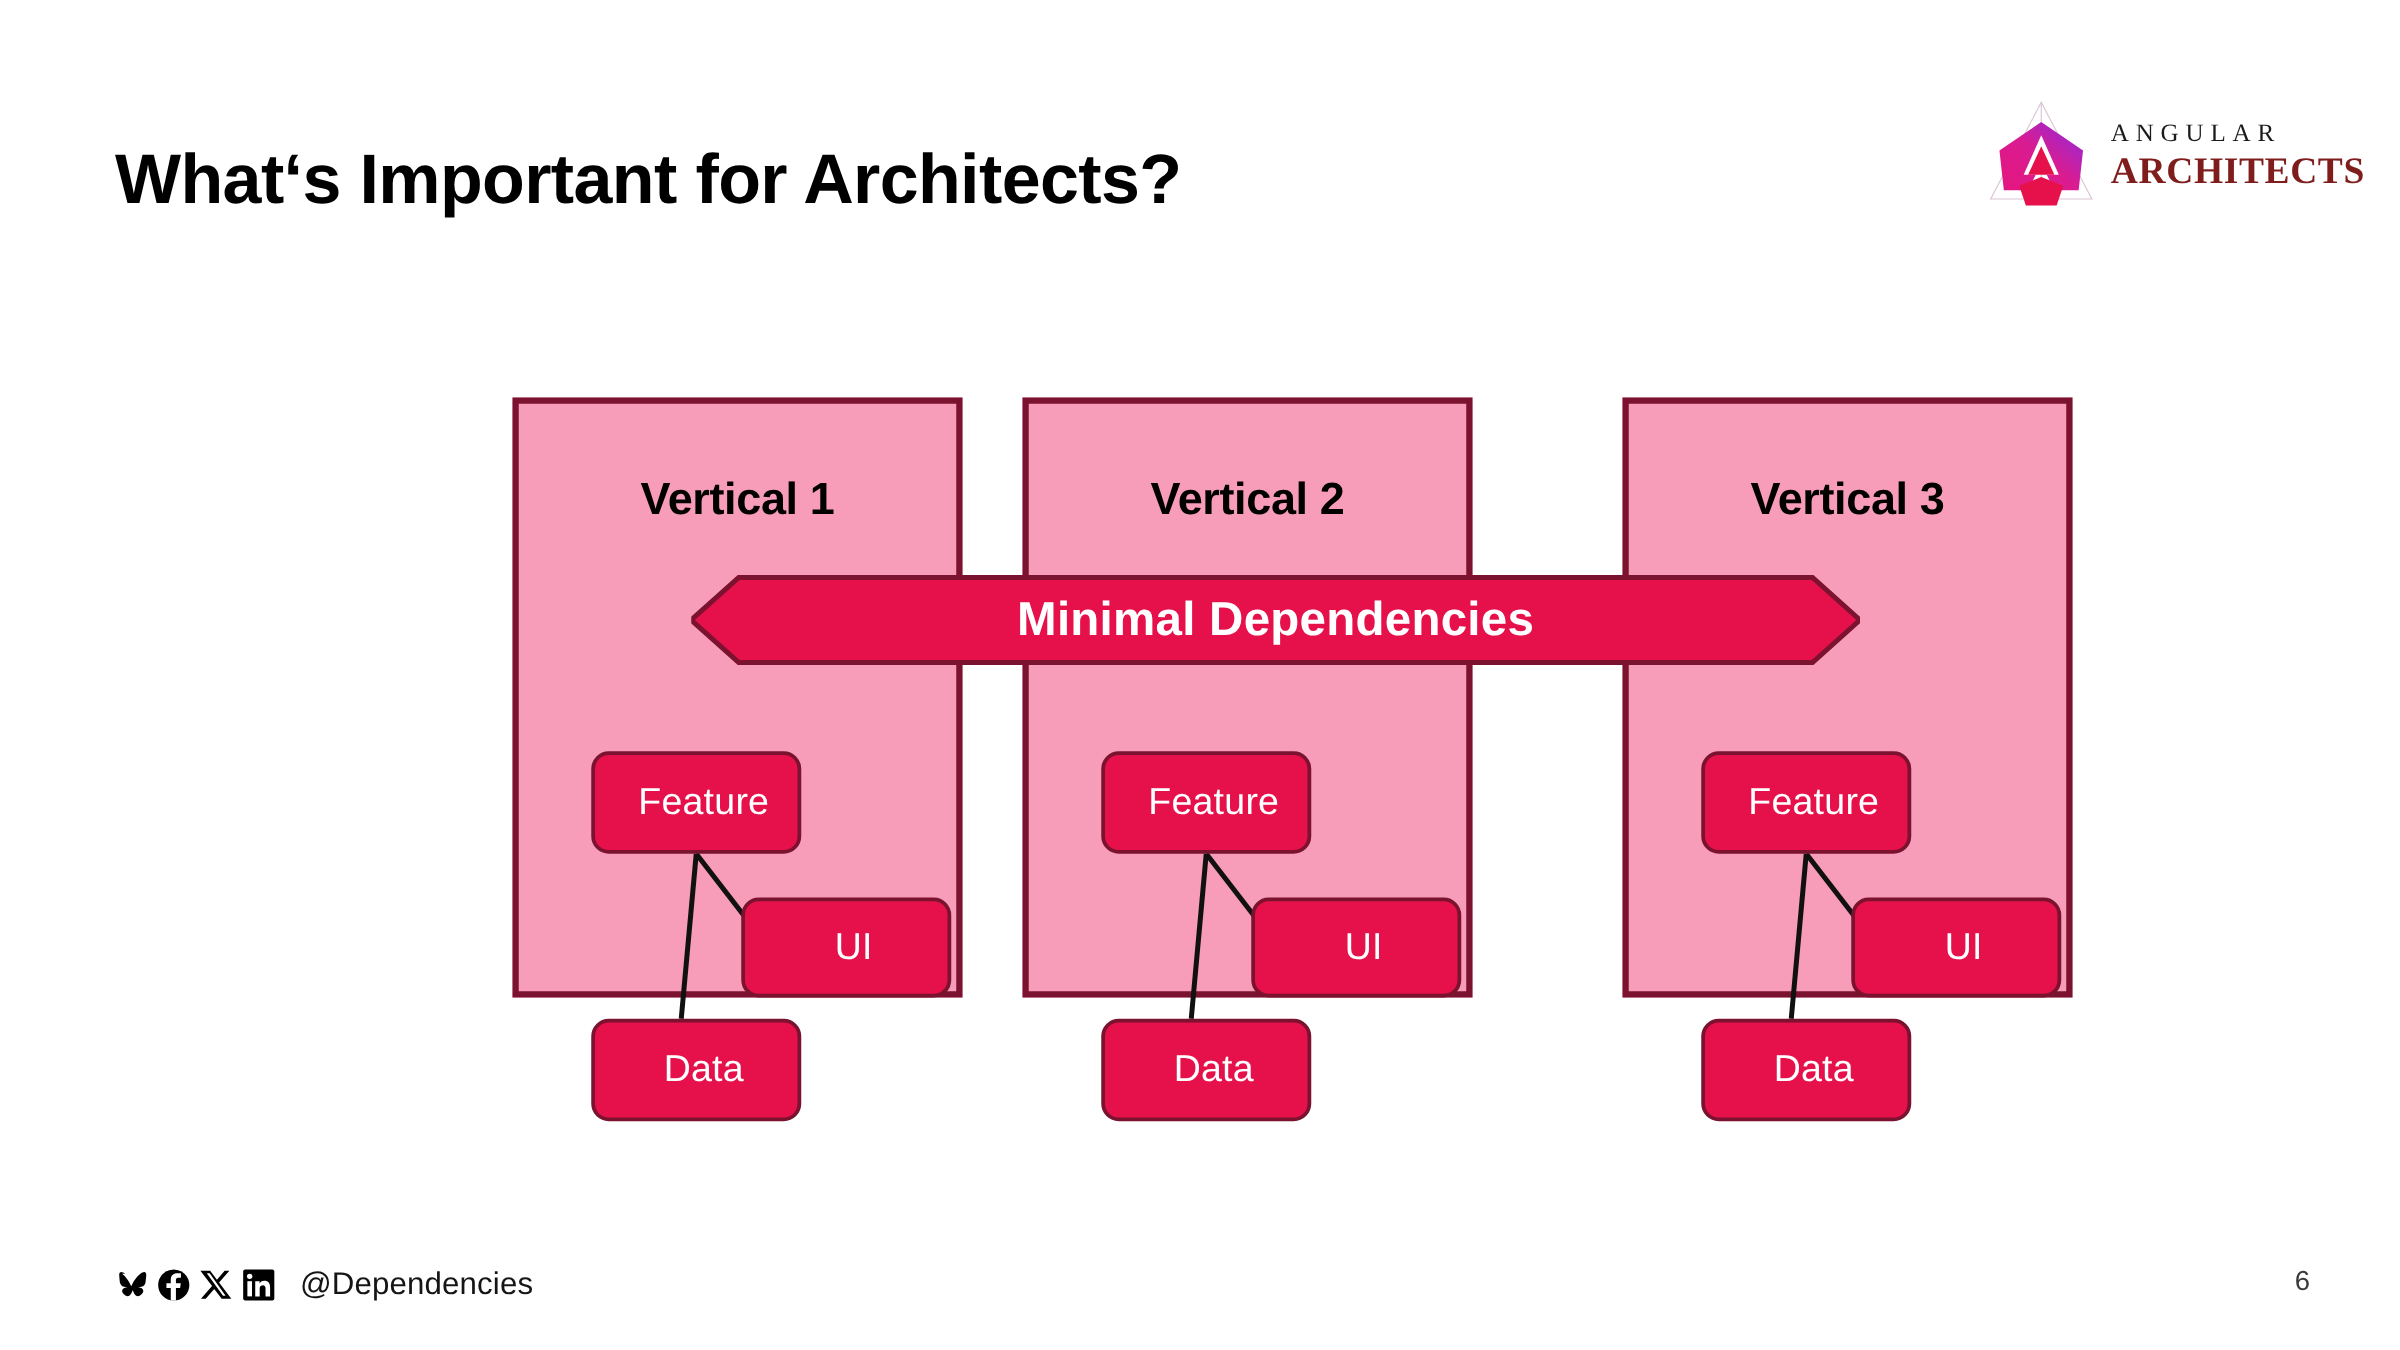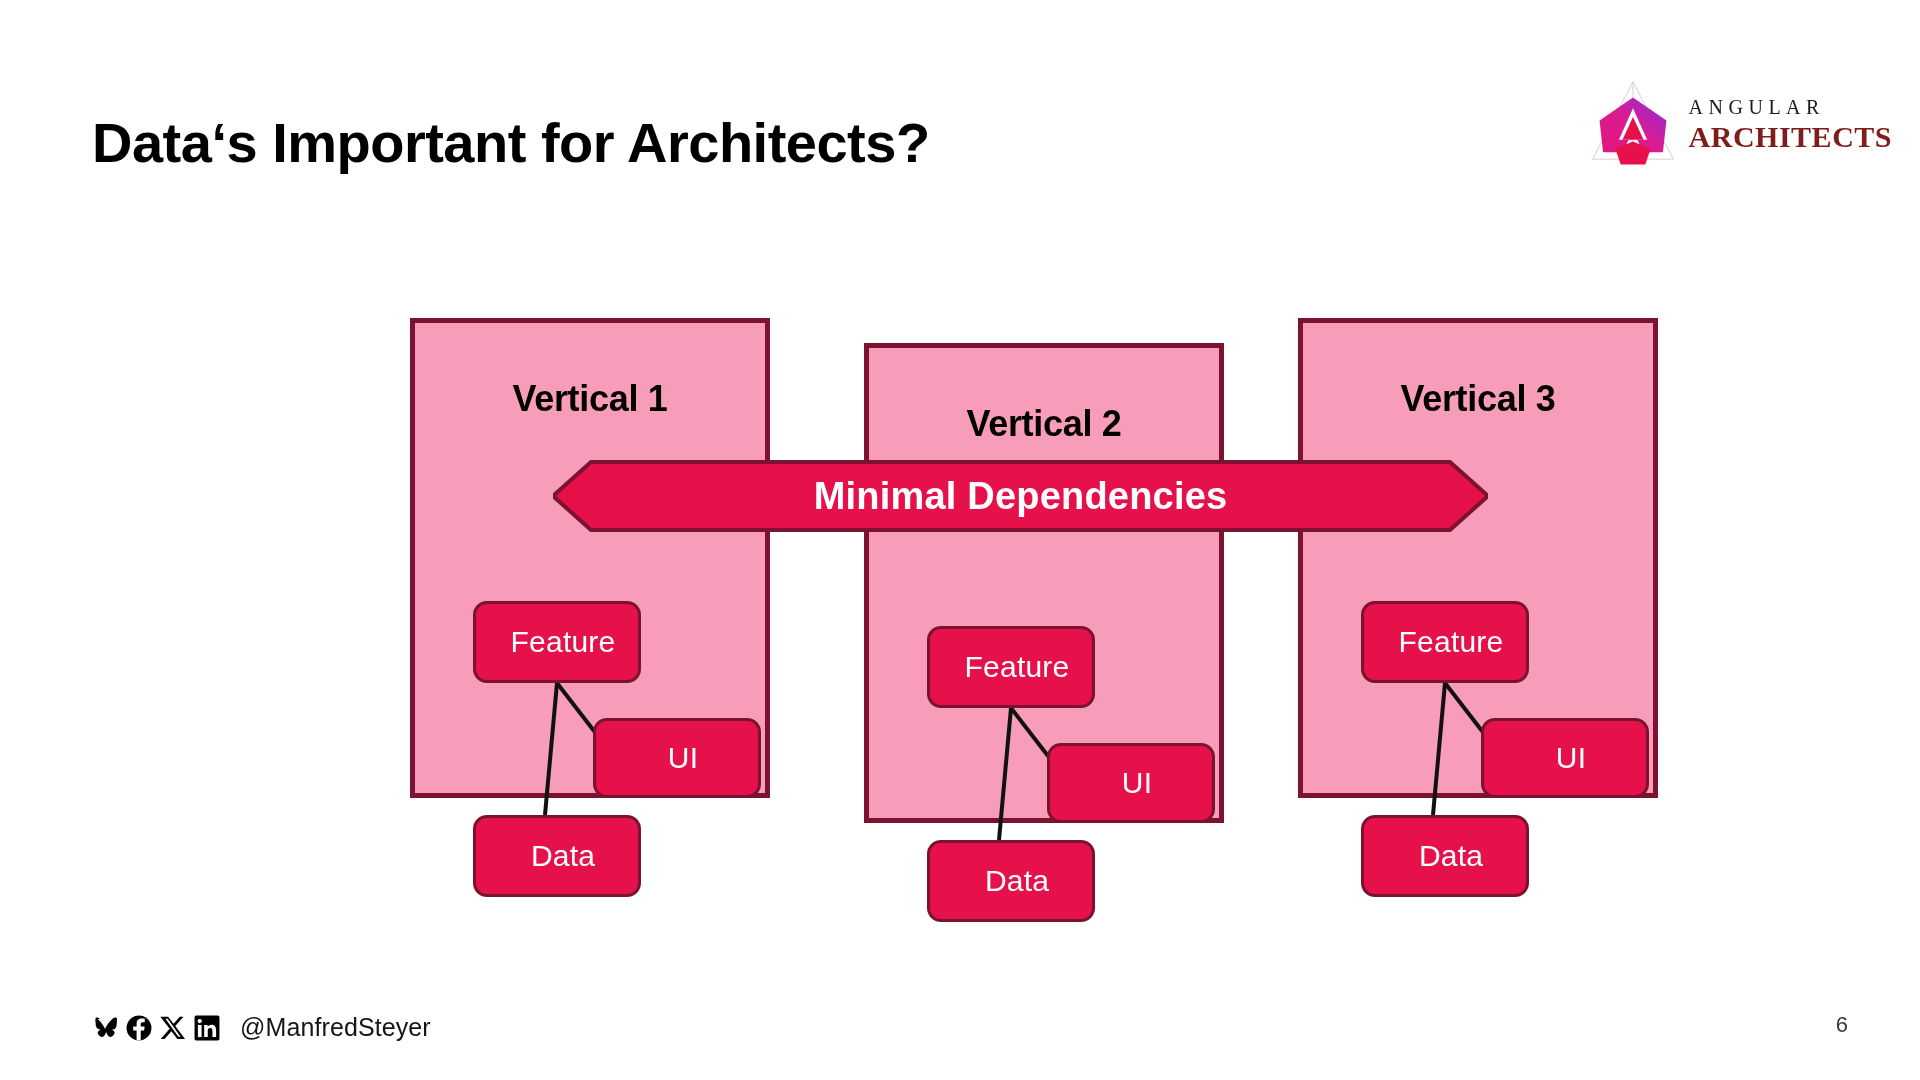--- a/index.html
+++ b/index.html
@@ -66,21 +66,21 @@
   .vertical-col {
     position: absolute;
     top: 318px;
     width: 360px;
     height: 480px;
     background: #F79DB9;
     border: 5px solid #7B122F;
     box-sizing: border-box;
   }
   .col-1 { left: 410px; }
-  .col-2 { left: 864px; margin-top: 25px; }
+  .col-2 { left: 818px; }
   .col-3 { left: 1298px; }
 
   .vertical-title {
     position: absolute;
     top: 55px;
     left: 0;
     width: 100%;
     text-align: center;
     font-size: 36px;
     font-weight: bold;
@@ -178,21 +178,21 @@
     position: absolute;
     right: 72px;
     bottom: 42px;
     font-size: 22px;
     color: #3a3a3a;
   }
 </style>
 </head>
 <body>
 
-<div class="slide-title">Data‘s Important for Architects?</div>
+<div class="slide-title">What‘s Important for Architects?</div>
 
 <div class="logo">
   <svg class="logo-mark" viewBox="0 0 100 104">
     <defs>
       <linearGradient id="aGrad" x1="0" y1="1" x2="1" y2="0">
         <stop offset="0%" stop-color="#E5157F"></stop>
         <stop offset="50%" stop-color="#D91C91"></stop>
         <stop offset="100%" stop-color="#8B2BE2"></stop>
       </linearGradient>
     </defs>
@@ -261,16 +261,16 @@
   </svg>
   <svg class="social-icon" viewBox="0 0 24 24">
     <path fill="#000000" d="M18.2 1.5h3.5l-7.6 8.7 9 11.9h-7.1l-5.5-7.2-6.3 7.2H.7l8.2-9.3L.3 1.5h7.2l5 6.6 5.7-6.6Zm-1.2 18.5h1.9L7.1 3.4H5l12 16.6Z"></path>
   </svg>
   <svg class="social-icon" viewBox="0 0 24 24">
     <rect x="0.5" y="0.5" width="23" height="23" rx="1.5" fill="#000000"></rect>
     <rect x="3.6" y="9.2" width="3.4" height="11.2" fill="#ffffff"></rect>
     <circle cx="5.3" cy="5.6" r="2" fill="#ffffff"></circle>
     <path fill="#ffffff" d="M9.4 9.2h3.2v1.6c.5-.9 1.7-1.9 3.5-1.9 3 0 4.3 1.8 4.3 5.1v6.4h-3.4v-5.7c0-1.6-.6-2.6-2-2.6-1.2 0-1.9.8-2.2 1.6-.1.3-.1.7-.1 1.1v5.6H9.4V9.2Z"></path>
   </svg>
-  <div class="footer-handle">@ManfredSteyer</div>
+  <div class="footer-handle">@Dependencies</div>
 </div>
 
 <div class="page-number">6</div>
 
 </body></html>

